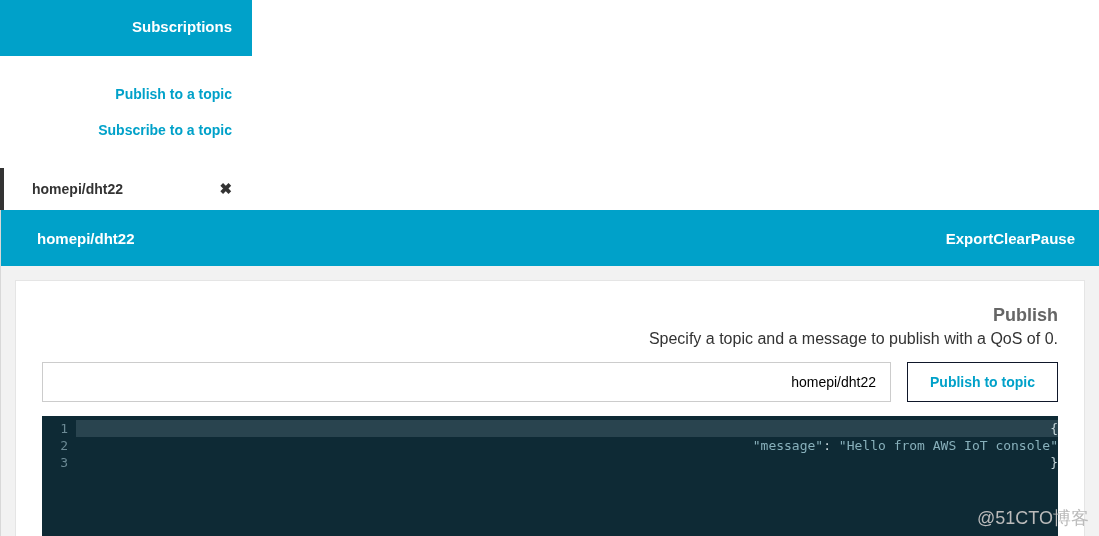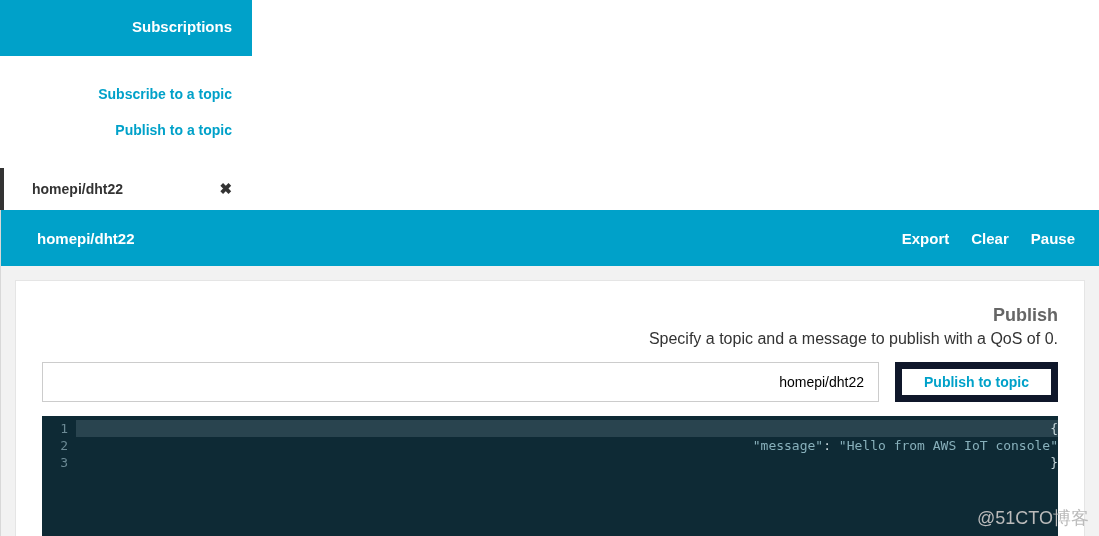--- a/index.html
+++ b/index.html
@@ -70,21 +70,20 @@
     align-items: center;
     justify-content: space-between;
     padding: 0 24px 0 36px;
   }
   .topbar .title {
     font-weight: 700;
     font-size: 15px;
   }
   .topbar .actions {
     display: flex;
-    gap: 22px;
     font-weight: 700;
     font-size: 15px;
     margin-left: 19px;
   }
   .topbar .actions span { cursor: pointer; }
 
   .publish-card {
     background: #fff;
     margin: 14px;
     border: 1px solid #e5e5e5;
@@ -106,21 +105,21 @@
     gap: 16px;
   }
   .topic-input {
     flex: 1;
     border: 1px solid #ccc;
     padding: 10px 14px;
     font-size: 14px;
     height: 40px;
   }
   .publish-btn {
-    border: 7px solid #0f172a;
+    border: 1px solid #0f172a;
     background: #fff;
     color: #00a1c9;
     font-weight: 700;
     font-size: 14px;
     padding: 0 22px;
     height: 40px;
     cursor: pointer;
     min-width: 144px;
   }
   .editor {
@@ -157,22 +156,22 @@
   .wrap { position: relative; width: 1099px; height: 536px; }
 </style>
 </head>
 <body>
 
 <div class="wrap">
 
 <aside class="sidebar">
   <div class="sidebar-header">Subscriptions</div>
   <div class="sidebar-links">
+    <a class="sidebar-link">Publish to a topic</a>
     <a class="sidebar-link">Subscribe to a topic</a>
-    <a class="sidebar-link">Publish to a topic</a>
   </div>
   <div class="topic-row">
     <span>homepi/dht22</span>
     <span class="topic-close">✖</span>
   </div>
 </aside>
 
 <main class="main">
   <div class="topbar">
     <div class="title">homepi/dht22</div>

